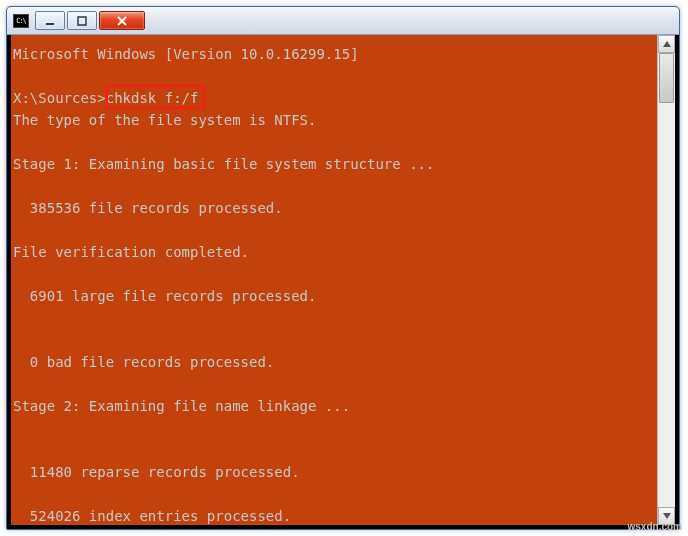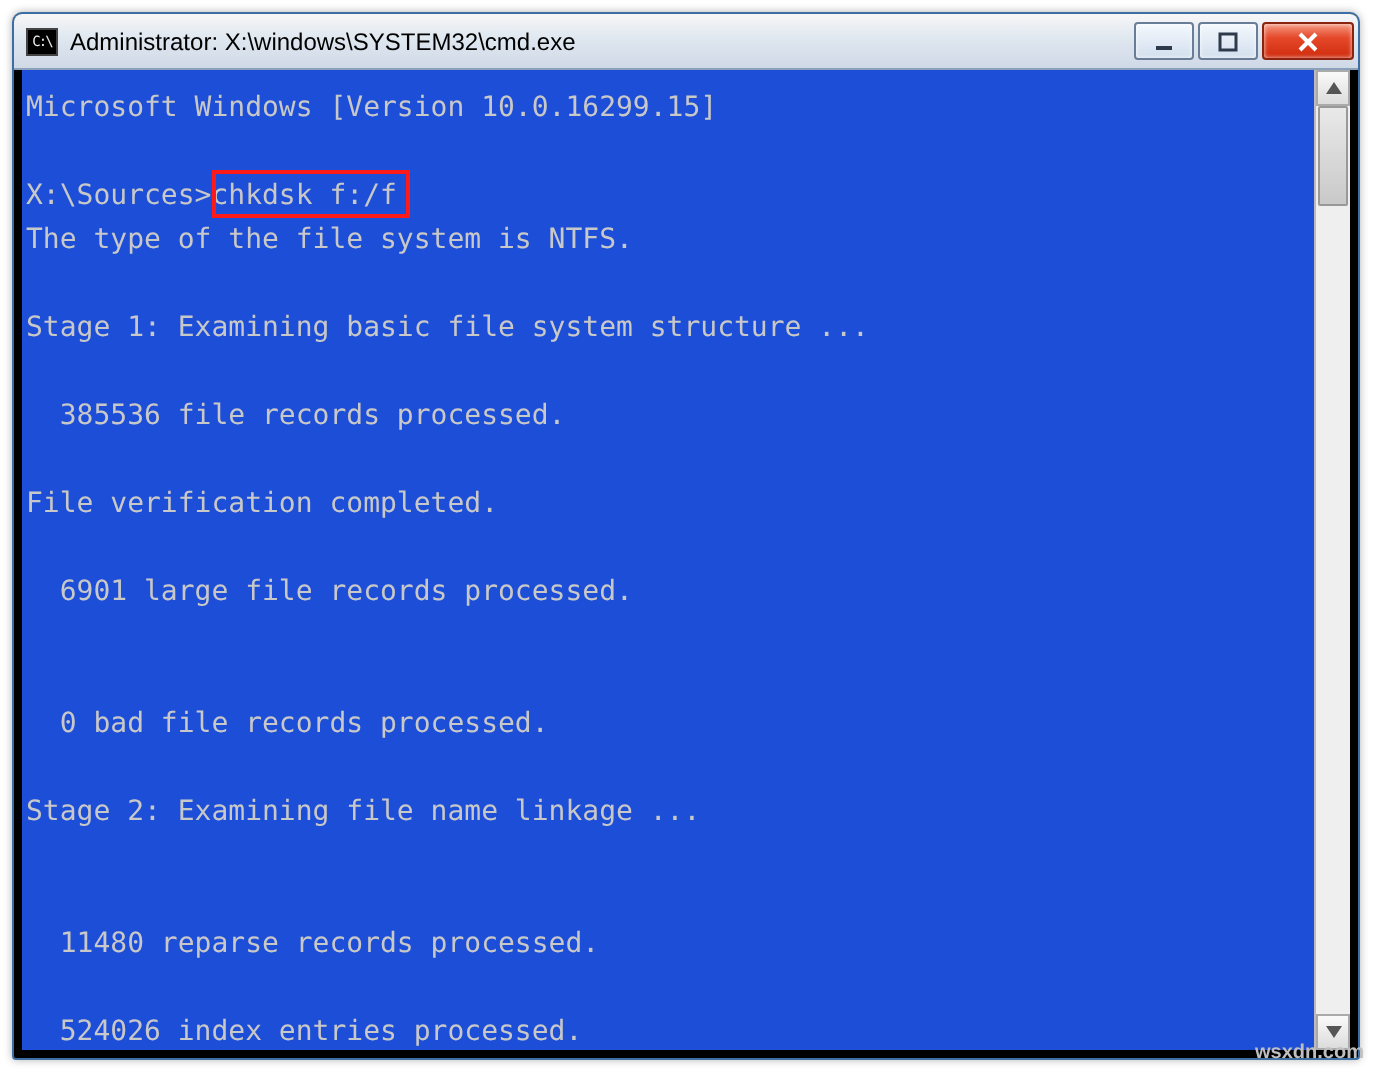--- a/index.html
+++ b/index.html
@@ -63,21 +63,21 @@
     width: 46px;
     background: linear-gradient(#f49a82, #e5492a 40%, #cf2b0c);
     border-color: #8a2410;
     color: #fff;
     font-weight: bold;
   }
   .win-btn svg { display: block; }
   .client {
     position: absolute;
     top: 28px; left: 4px; right: 4px; bottom: 4px;
-    background: #1d4ed8;
+    background: #c2410c;
     overflow: hidden;
   }
   .terminal {
     position: absolute;
     left: 0; top: 0; right: 20px; bottom: 0;
     color: #c8c8c8;
     font-family: "Consolas", "Lucida Console", monospace;
     font-size: 14px;
     line-height: 22px;
     padding: 8px 0 0 2px;
@@ -123,21 +123,20 @@
     font-weight: bold;
   }
 </style>
 </head>
 <body>
 
 <div class="window">
 
   <div class="titlebar">
     <div class="title-icon">C:\</div>
-    <div class="title-text">Administrator: X:\windows\SYSTEM32\cmd.exe</div>
     <div class="win-buttons">
       <div class="win-btn">
         <svg width="10" height="10">
           <rect x="1" y="7" width="8" height="2" fill="#2c3a4c"></rect>
         </svg>
       </div>
       <div class="win-btn">
         <svg width="10" height="10">
           <rect x="1" y="1" width="8" height="8" fill="none" stroke="#2c3a4c" stroke-width="1.5"></rect>
         </svg>

